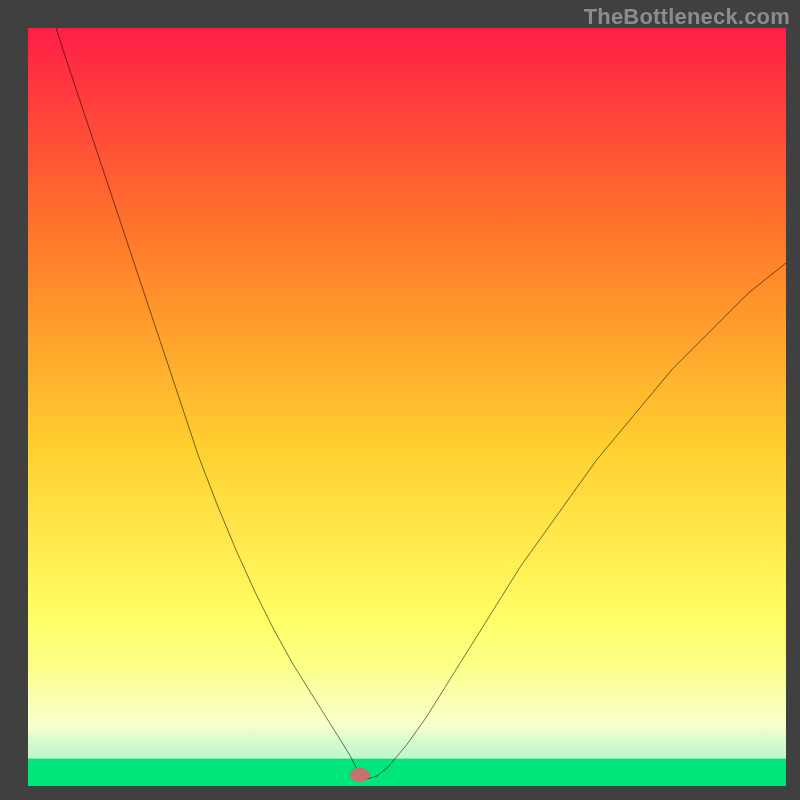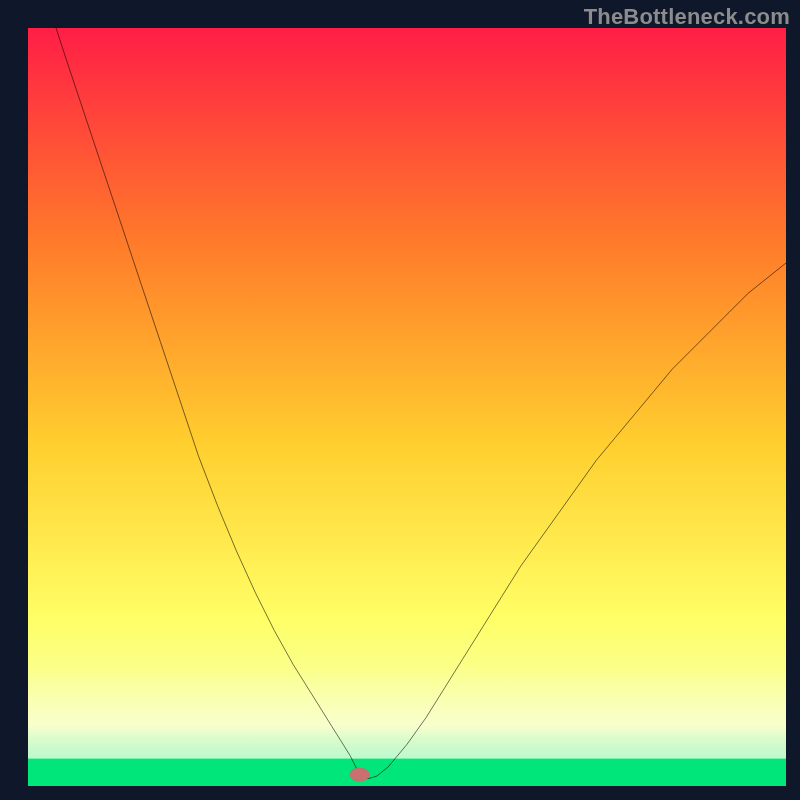--- a/index.html
+++ b/index.html
@@ -9,21 +9,21 @@
     height: 800px;
     background: #000;
     overflow: hidden;
   }
   .frame {
     position: absolute;
     left: 0;
     top: 0;
     width: 800px;
     height: 800px;
-    background: #0f172a;
+    background: #404040;
   }
   .watermark {
     position: absolute;
     top: 4px;
     right: 10px;
     font-family: Arial, Helvetica, sans-serif;
     font-size: 22px;
     font-weight: 600;
     color: #8c8c8c;
     letter-spacing: 0.2px;

